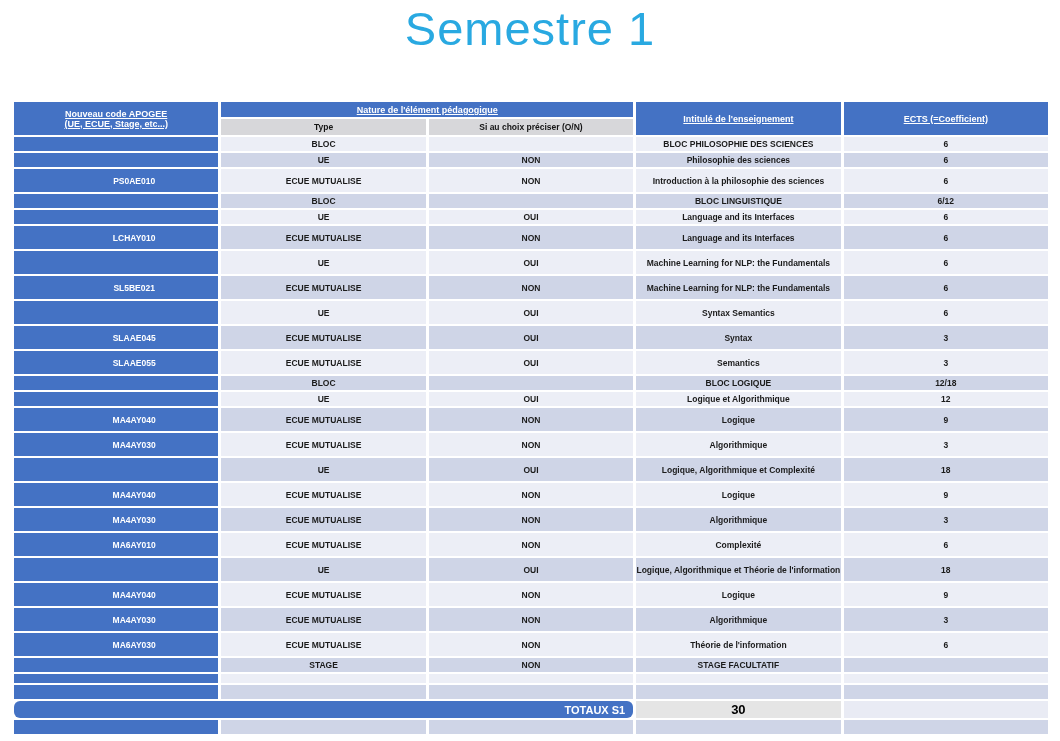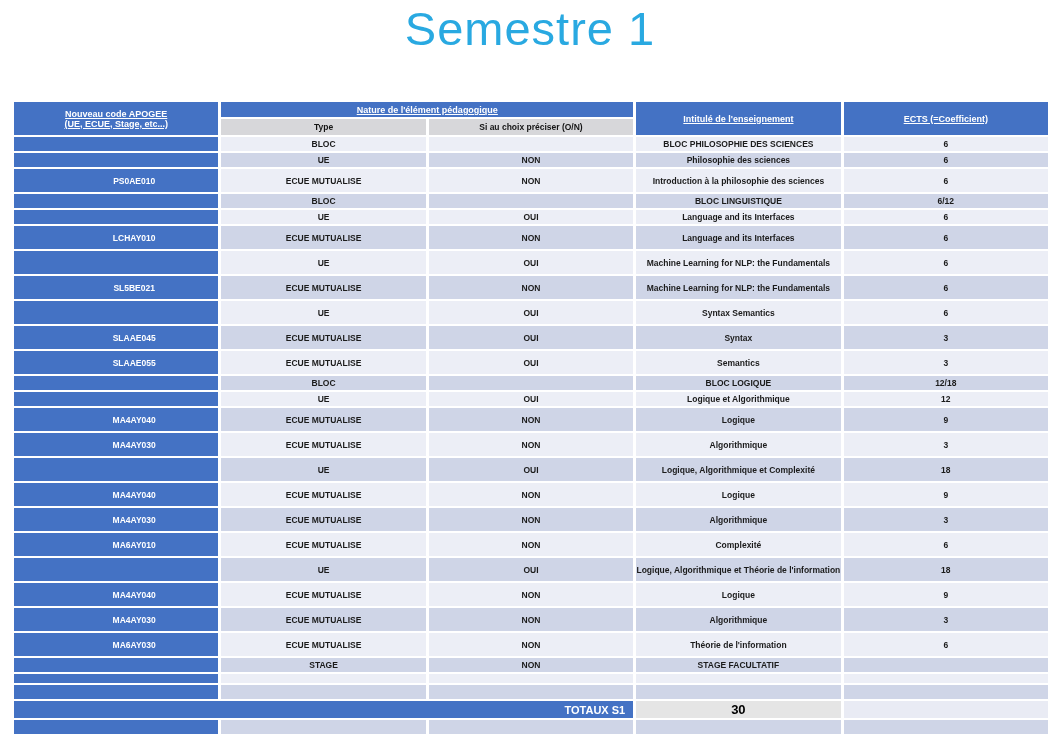--- a/index.html
+++ b/index.html
@@ -35,21 +35,21 @@
   .blue{background:#4472C4;}
   .light{background:#ECEEF6;}
   .dark{background:#CFD5E7;}
   .code{color:#ffffff;font-weight:700;font-size:8.5px;padding-left:36px;}
   tr.r-short td{height:14px;}
   tr.r-tall td{height:23px;}
   tr.r-xshort td{height:9px;}
   tr.r-totaux td{height:17px;}
   td.totaux-label{
     background:#4472C4;color:#ffffff;font-size:11px;font-weight:700;
-    text-align:right;padding-right:8px;
+    text-align:right;padding-right:8px;border-radius:6px;
   }
   td.totaux-value{background:#e5e5e5;font-size:13px;font-weight:600;color:#000;}
   td.totaux-ects{background:#E9EBF4;}
 </style>
 </head>
 <body>
 
 <h1 class="page-title" style="color: rgb(41, 169, 225);">Semestre 1</h1>
 
 <div class="table-wrap">

